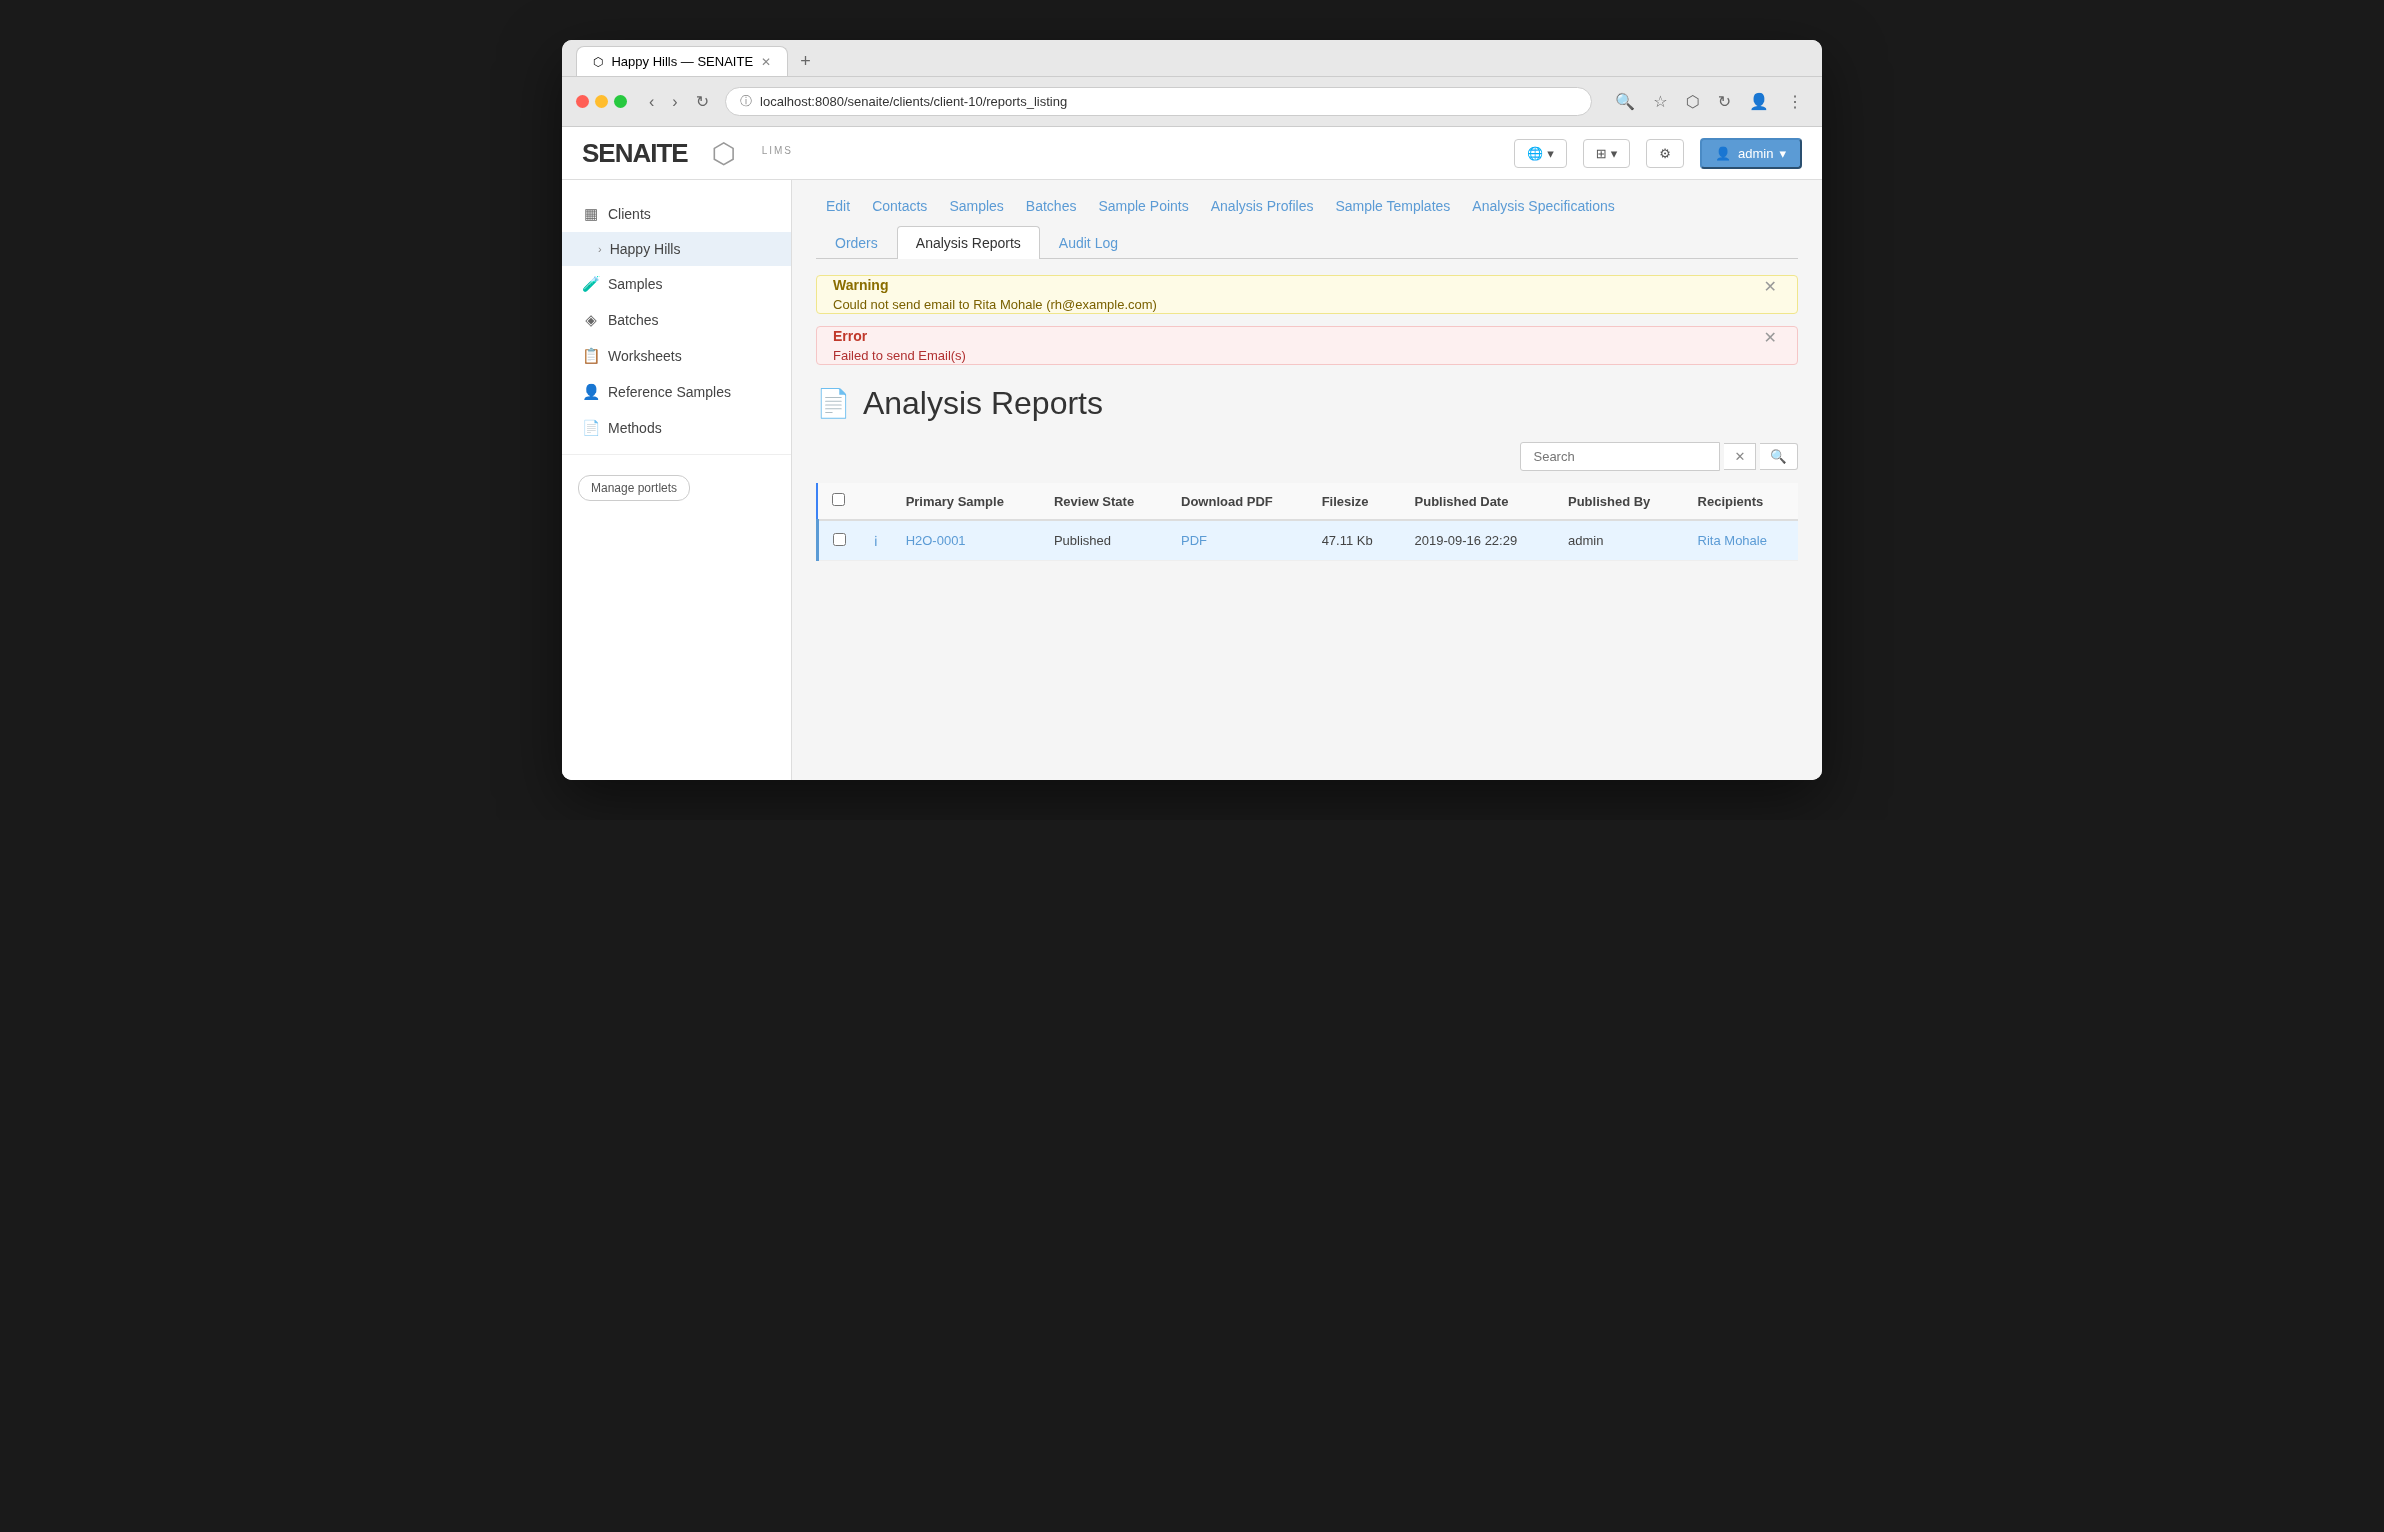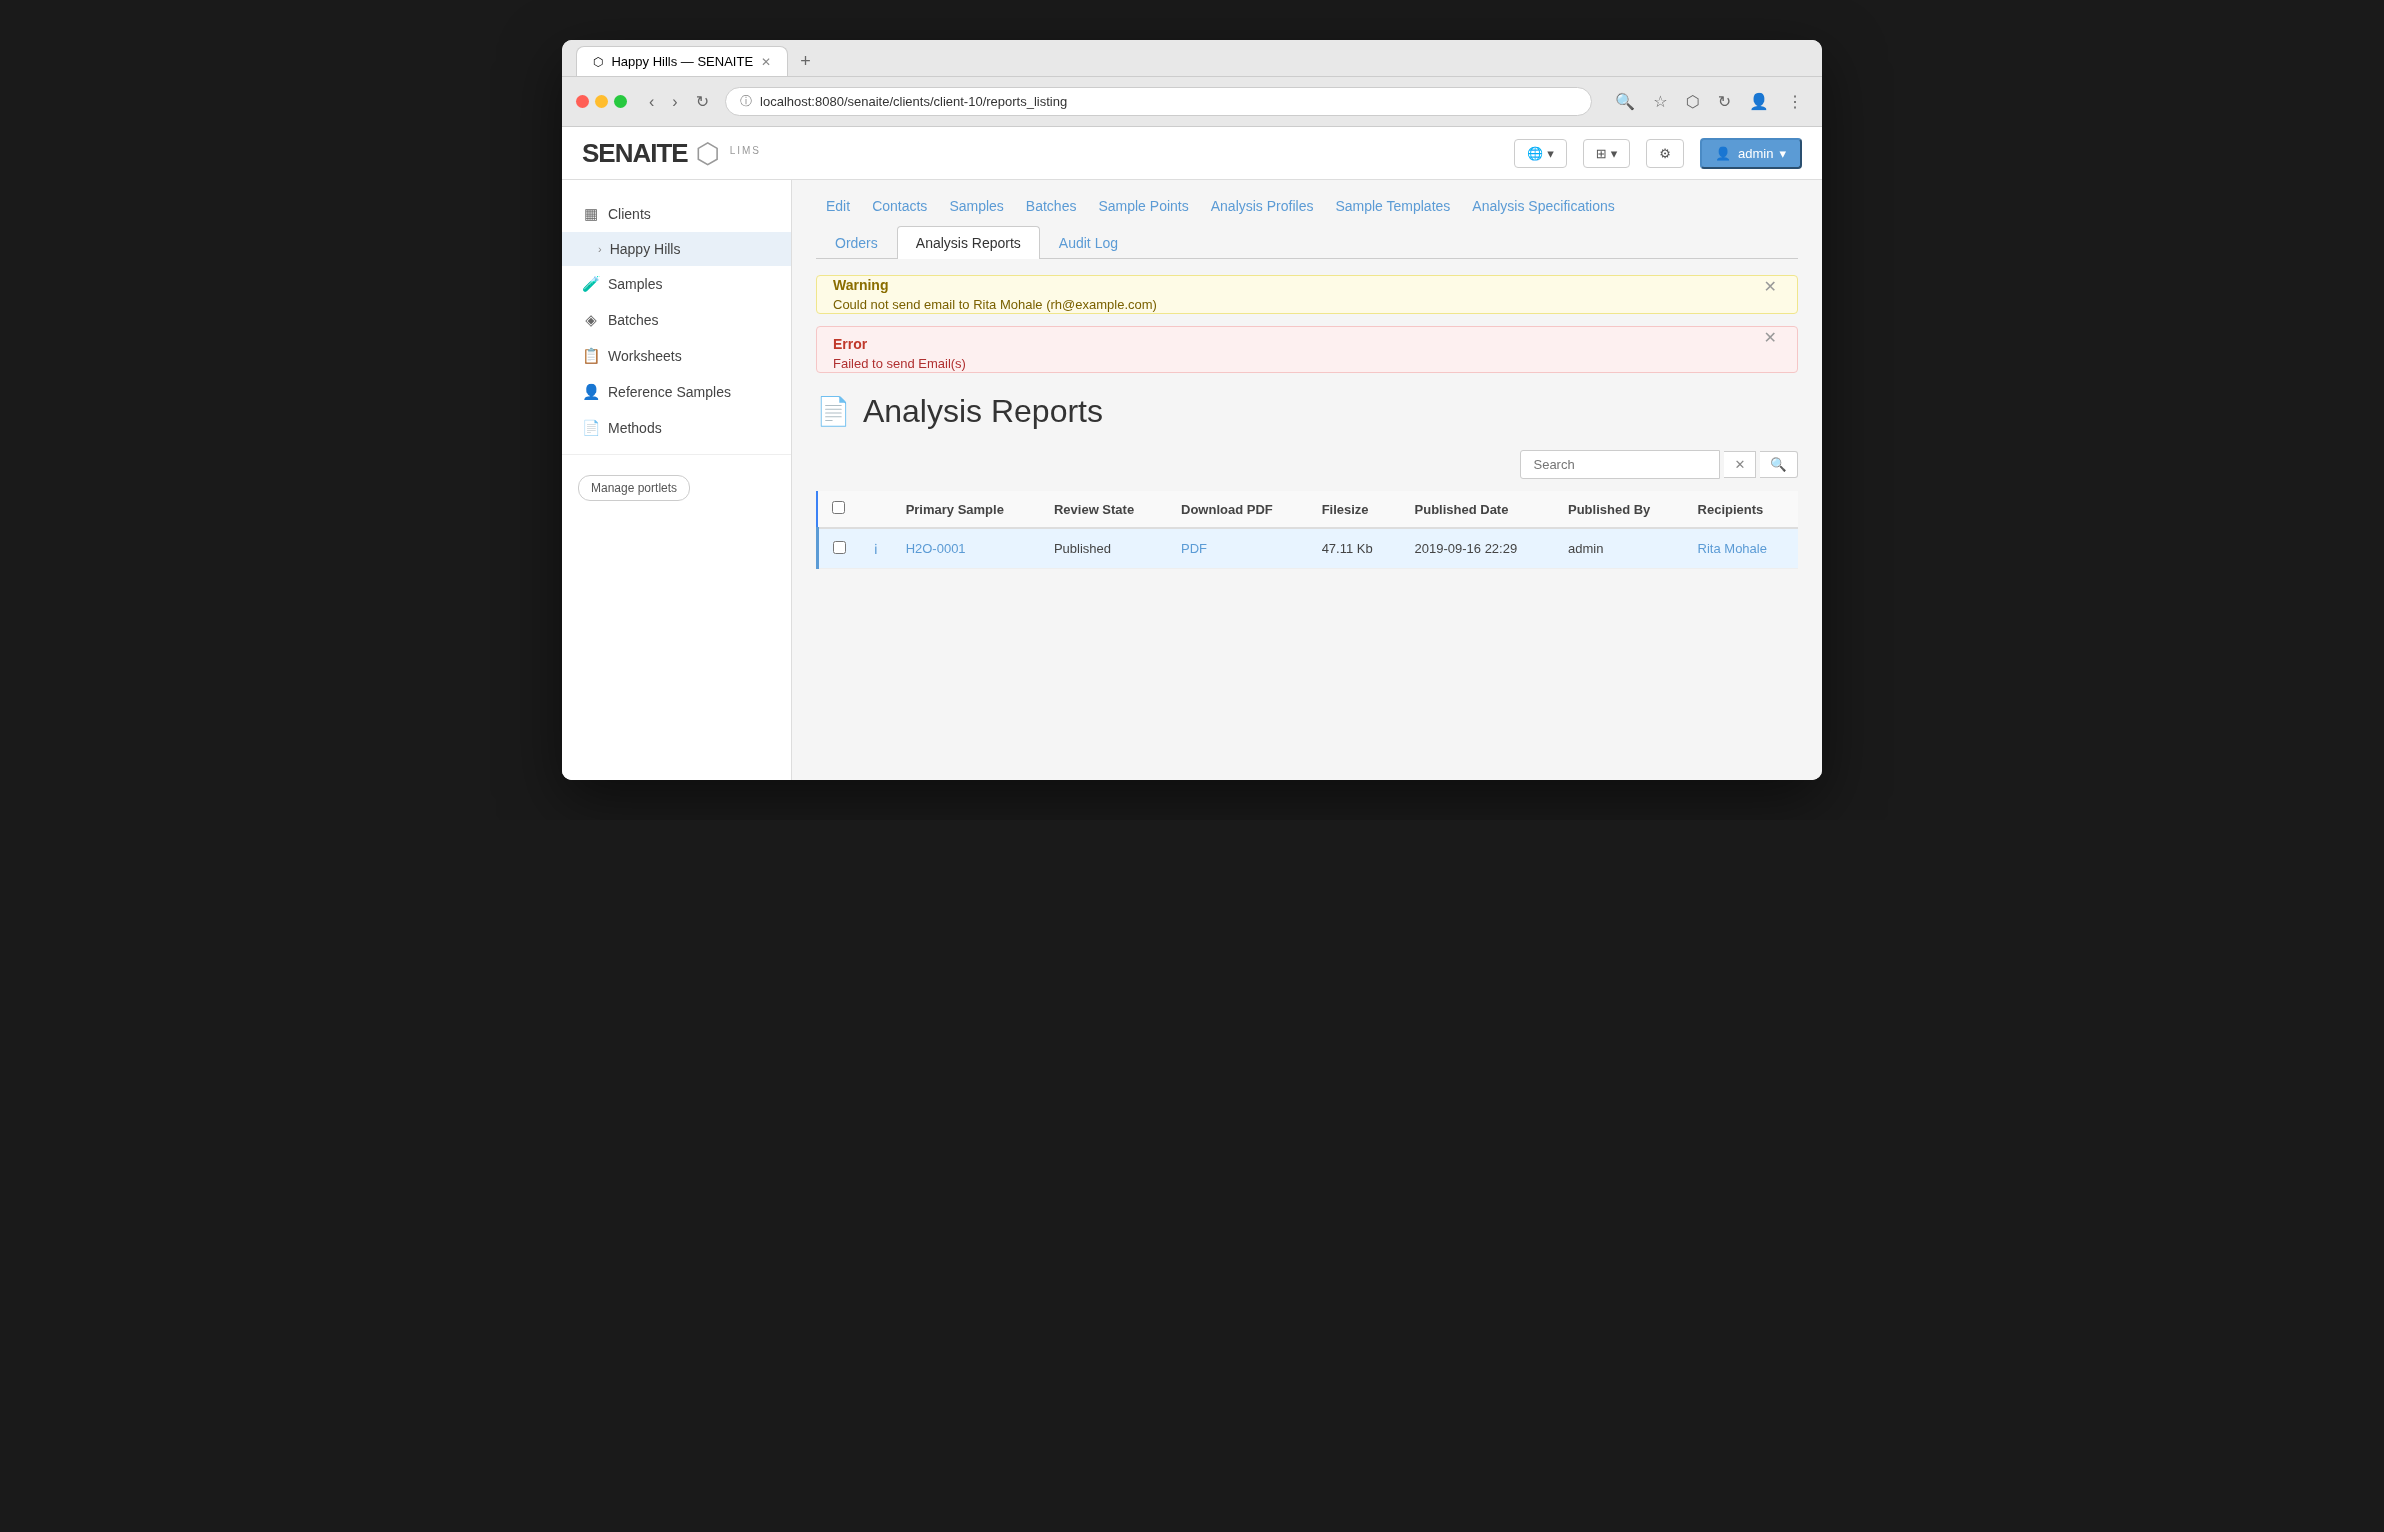--- a/index.html
+++ b/index.html
@@ -73,21 +73,21 @@
 
     
     .app-header {
       background: #fff;
       border-bottom: 1px solid #ddd;
       display: flex;
       align-items: center;
       padding: 10px 20px;
       gap: 16px;
     }
-    .logo-area { display: flex; align-items: center; gap: 4px; }
+    .logo-area { display: flex; align-items: center; gap: 20px; }
     .logo-text { font-size: 26px; font-weight: 800; color: #333; letter-spacing: -1px; }
     .logo-hex {
       width: 32px; height: 32px; color: #999;
       display: inline-flex; align-items: center; justify-content: center;
       font-size: 28px;
     }
     .logo-lims { font-size: 10px; color: #999; letter-spacing: 2px; margin-left: 2px; display: block; margin-top: -6px; }
     .header-spacer { flex: 1; }
     .header-btn {
       display: flex; align-items: center; gap: 4px;
@@ -196,21 +196,21 @@
     .alert-warning {
       background: #fefbe6;
       border: 1px solid #f0e68c;
     }
     .alert-error {
       background: #fdf0f0;
       border: 1px solid #f5c6c6;
     }
     .alert-title { font-weight: 600; font-size: 14px; margin-bottom: 4px; }
     .alert-title-warning { color: #8a6d00; }
-    .alert-title-error { color: #c0392b; margin-top: 8px; }
+    .alert-title-error { color: #c0392b; }
     .alert-body { font-size: 13px; }
     .alert-body-warning { color: #7a6000; }
     .alert-body-error { color: #b03030; }
     .alert-close { color: #999; cursor: pointer; font-size: 16px; padding: 0 4px; }
 
     
     .page-title-row {
       display: flex; align-items: center; gap: 12px;
       margin-bottom: 20px; padding-top: 8px;
     }

